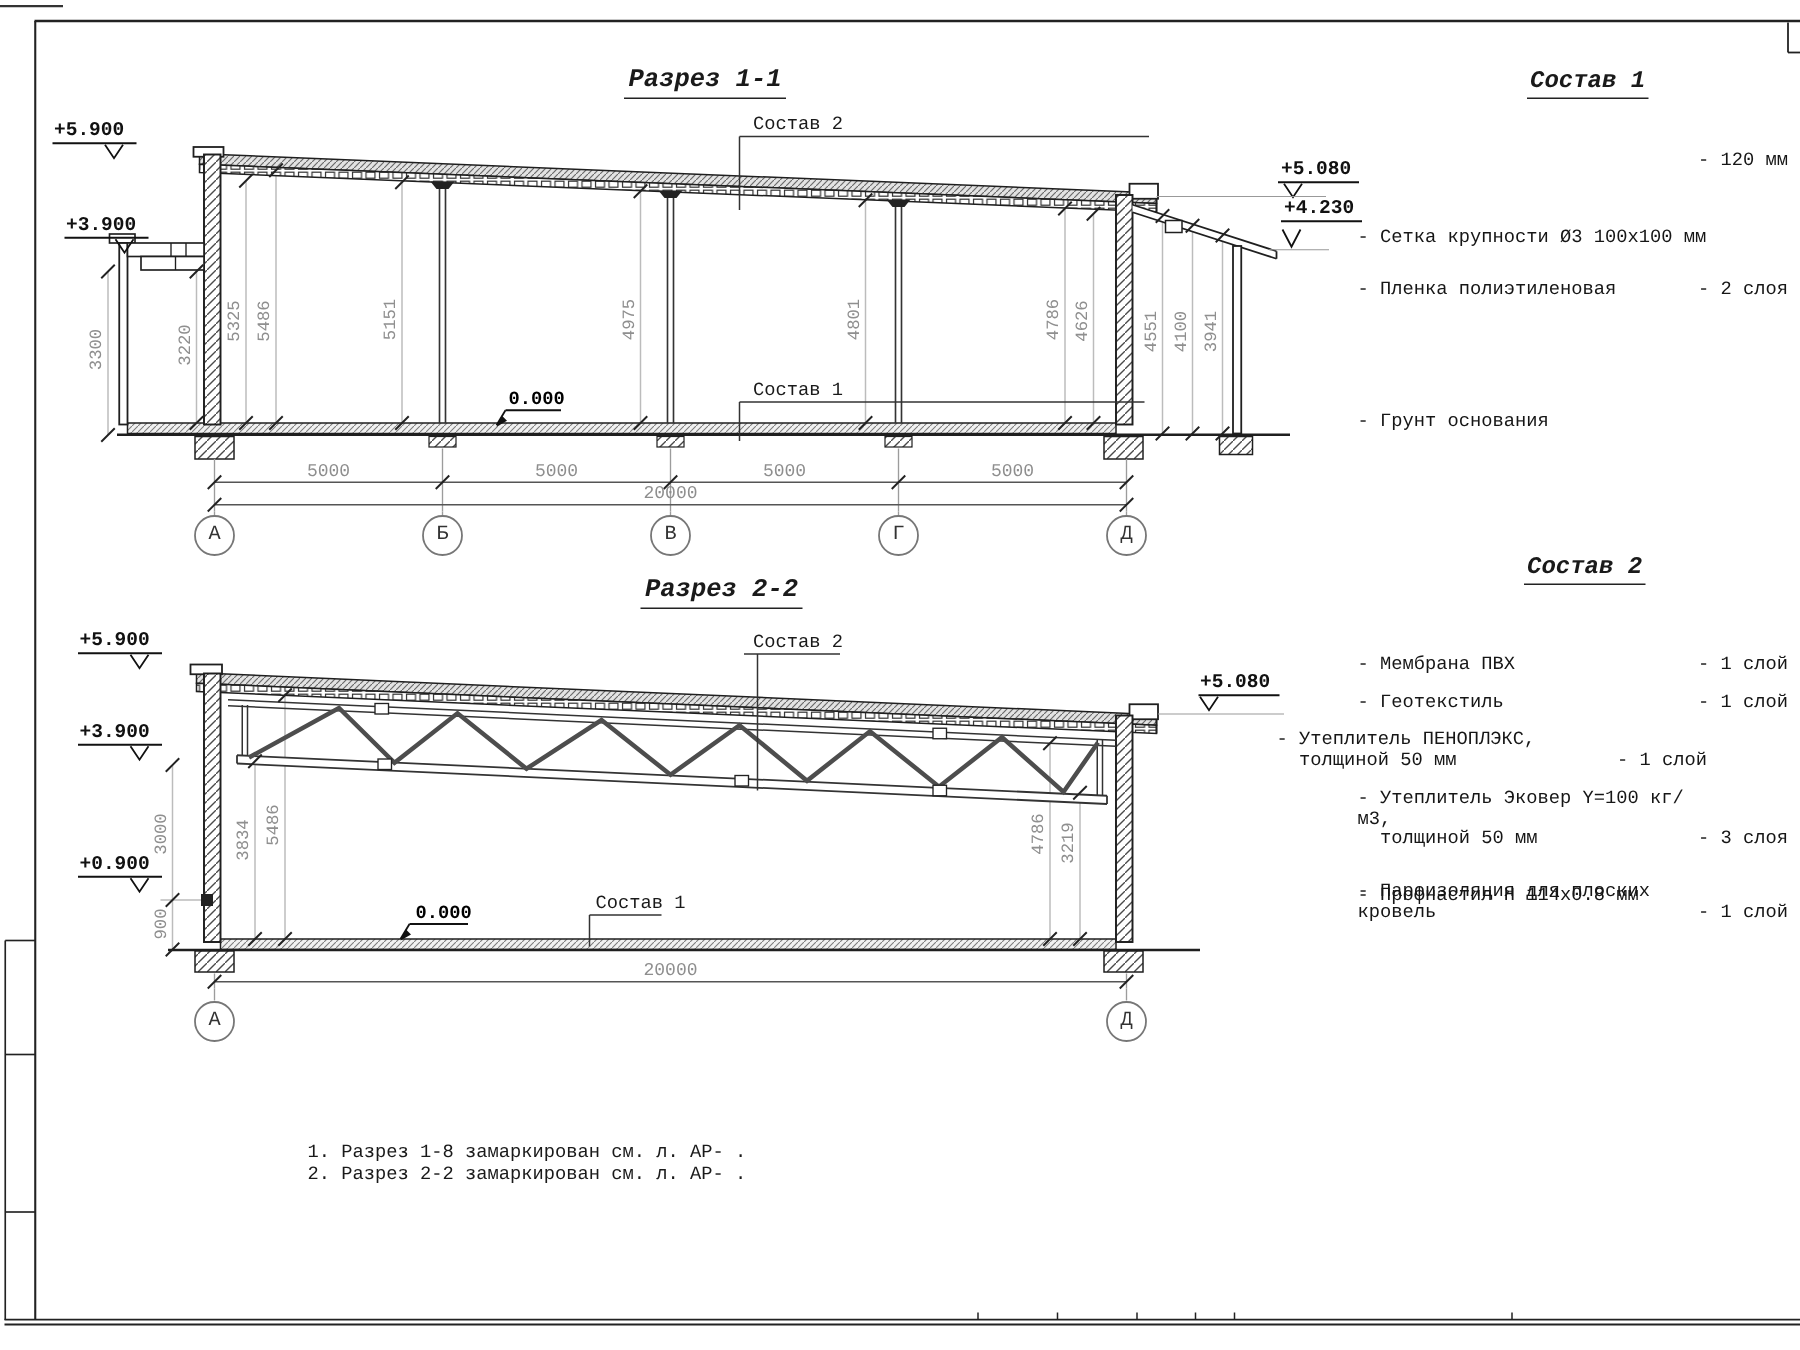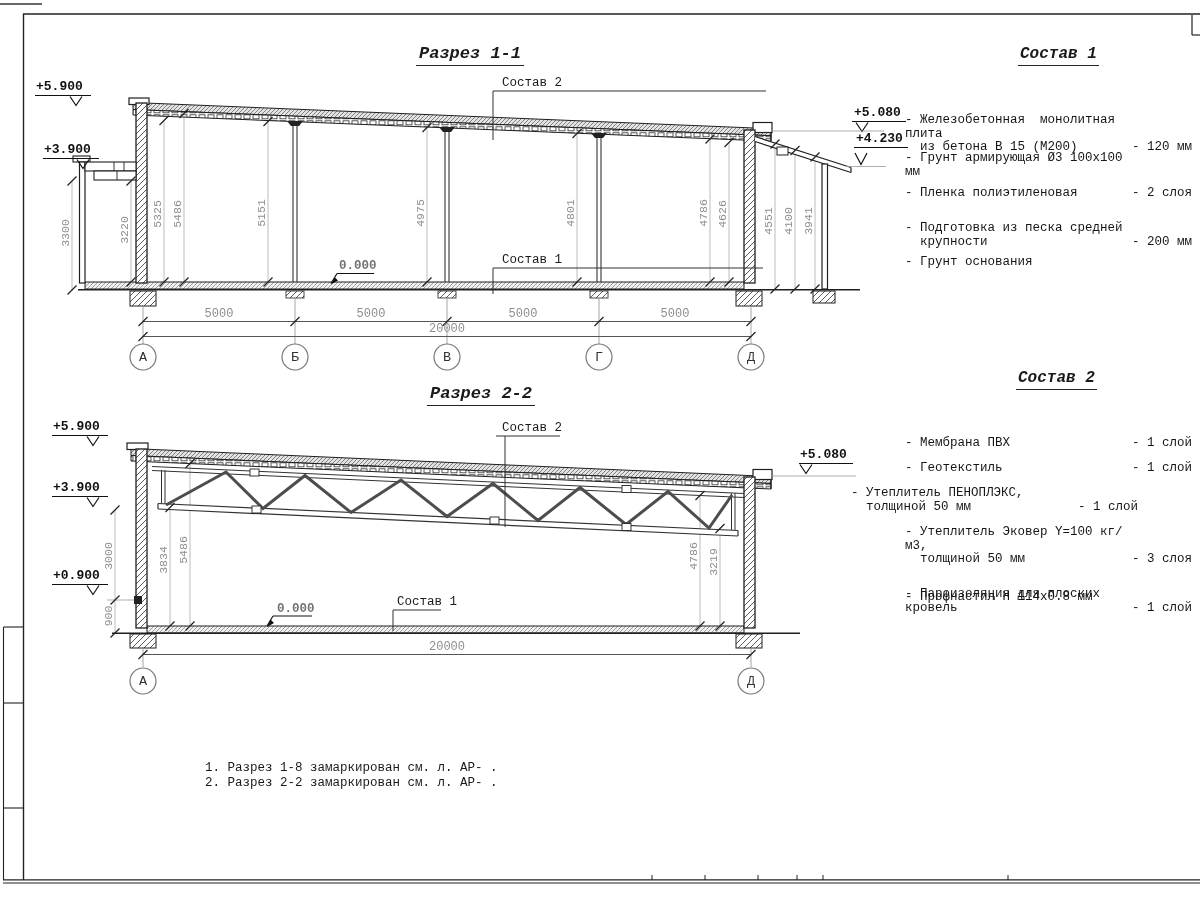--- a/index.html
+++ b/index.html
@@ -5,21 +5,21 @@
   html,body{margin:0;padding:0;background:#fff;}
   #sheet{position:relative;width:1200px;height:900px;background:#fff;overflow:hidden;
          font-family:Liberation Mono, monospace;color:#1a1a1a;}
   #linework{position:absolute;left:0;top:0;}
   .abs{position:absolute;}
   .title{font-size:17px;font-style:italic;font-weight:bold;border-bottom:1.5px solid #222;
          padding:0 3px 2px 3px;white-space:nowrap;}
   .ptitle{font-size:16px;font-style:italic;font-weight:bold;border-bottom:1.2px solid #222;
           padding:0 2px 2px 2px;white-space:nowrap;}
   .elev{font-size:13px;font-weight:bold;white-space:nowrap;color:#111;}
-  .zero{font-size:12.5px;font-weight:bold;white-space:nowrap;color:#737373;}
+  .zero{font-size:12.5px;font-weight:bold;white-space:nowrap;color:#000000;}
   .slbl{font-size:12.5px;color:#1a1a1a;white-space:nowrap;}
   .dv{font-size:11.5px;color:#8f8f8f;white-space:nowrap;
       transform:translate(-50%,-50%) rotate(-90deg);}
   .dh{font-size:12px;color:#8e8e8e;white-space:nowrap;transform:translate(-50%,-50%);}
   .axl{font-size:13.5px;color:#333;white-space:nowrap;transform:translate(-50%,-50%);}
   .note{font-size:12.5px;line-height:15px;color:#1a1a1a;white-space:nowrap;}
   .citem{width:287px;font-size:12.5px;line-height:13.5px;color:#161616;}
   .cname{white-space:pre-wrap;display:block;max-width:238px;}
   .cval{position:absolute;right:0;bottom:0;white-space:nowrap;}
 </style>
@@ -362,38 +362,31 @@
 <div class="abs dv" style="left:183px;top:550px;">5486</div>
 <div class="abs dv" style="left:693px;top:556px;">4786</div>
 <div class="abs dv" style="left:713px;top:562px;">3219</div>
 
 <div class="abs dh" style="left:447px;top:647px;">20000</div>
 <div class="abs axl" style="left:143px;top:681px;">А</div>
 <div class="abs axl" style="left:751px;top:681px;">Д</div>
 
 <div class="abs ptitle" style="left:1018px;top:45px;">Состав 1</div>
 <div class="abs citem" style="left:905px;top:114px;">
-  <span class="cname">- Железобетонная  монолитная плита
-  из бетона В 15 (М200)</span>
   <span class="cval">- 120 мм</span>
 </div>
 <div class="abs citem" style="left:905px;top:152px;">
-  <span class="cname">- Грунт армирующая Ø3 100х100 мм</span>
+  <span class="cname">- Сетка крупности Ø3 100х100 мм</span>
   <span class="cval"></span>
 </div>
 <div class="abs citem" style="left:905px;top:187px;">
   <span class="cname">- Пленка полиэтиленовая</span>
   <span class="cval">-  2 слоя</span>
 </div>
-<div class="abs citem" style="left:905px;top:222px;">
-  <span class="cname">- Подготовка из песка средней
-  крупности</span>
-  <span class="cval">- 200 мм</span>
-</div>
-<div class="abs citem" style="left:905px;top:256px;">
+<div class="abs citem" style="left:905px;top:275px;">
   <span class="cname">- Грунт основания</span>
   <span class="cval"></span>
 </div>
 
 <div class="abs ptitle" style="left:1016px;top:369px;">Состав 2</div>
 <div class="abs citem" style="left:905px;top:437px;">
   <span class="cname">- Мембрана ПВХ</span>
   <span class="cval">- 1 слой</span>
 </div>
 <div class="abs citem" style="left:905px;top:462px;">

